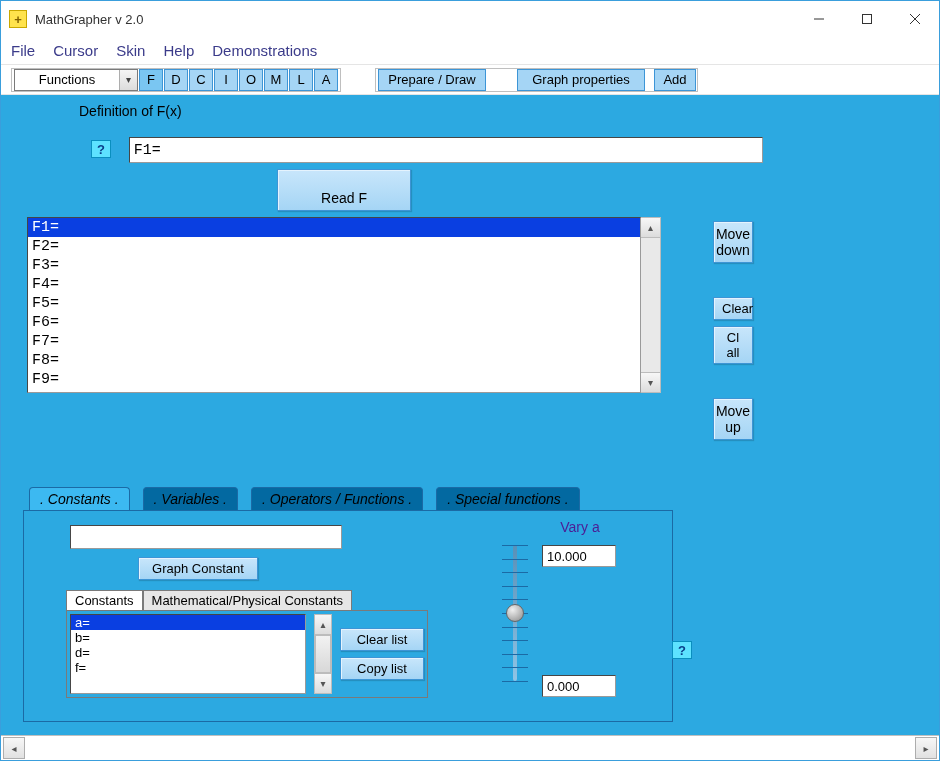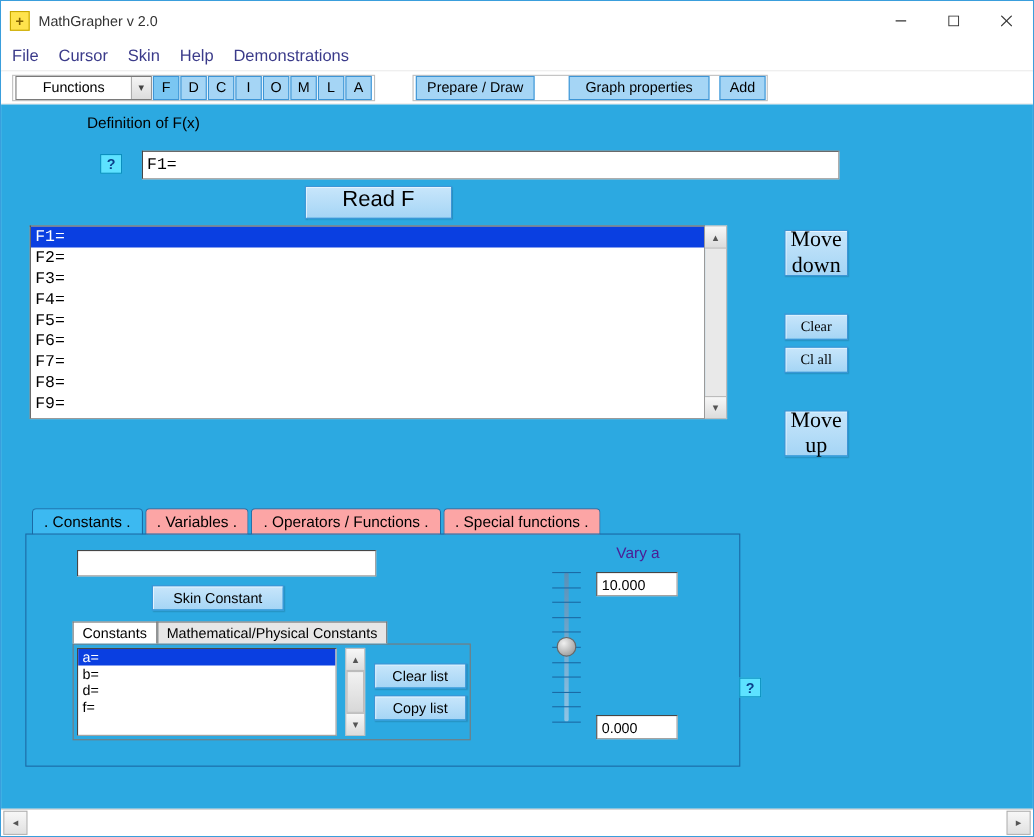--- a/index.html
+++ b/index.html
@@ -31,38 +31,38 @@
 
 .scroll-footer { height: 25px; background: #fff; border-top: 1px solid #c0c0c0; display: flex; align-items: center; }
 .scroll-arrow { width: 22px; height: 22px; border: 1px solid #adadad; background: linear-gradient(#f7f7f7,#e1e1e1); display: flex; align-items: center; justify-content: center; font-size: 10px; color: #555; margin: 0 2px; }
 
 .section-label { font-size: 14px; margin: 0 0 8px 66px; }
 .help-icon { width: 20px; height: 18px; background: #5de2ff; border: 1px solid #0a8fbf; display: inline-flex; align-items: center; justify-content: center; color: #0a3f8a; font-weight: bold; font-size: 13px; margin-left: 78px; }
 
 .fx-input { margin: 10px 0 0 14px; width: 634px; height: 26px; border: 1px inset #9a9a9a; background: #fff; padding: 2px 4px; font-family: 'Courier New', monospace; font-size: 15px; }
 
 .read-btn { margin: 6px auto 6px 264px; width: 134px; height: 30px; display: block; }
-.raised-btn { background: linear-gradient(#c8e6fb,#a5d5f5); border: 1px solid #3d95d6; box-shadow: inset 1px 1px 0 #e5f3fd, 1px 1px 1px rgba(0,0,0,.15); text-align: center; font-size: 20px; padding: 0 0; cursor: default; }
+.raised-btn { background: linear-gradient(#c8e6fb,#a5d5f5); border: 1px solid #3d95d6; box-shadow: inset 1px 1px 0 #e5f3fd, 1px 1px 1px rgba(0,0,0,.15); text-align: center; font-size: 14px; padding: 20px 0; cursor: default; }
 .raised-btn.sm { font-size: 13px; padding: 3px 8px; }
 
 .flist-wrap { display: flex; margin-left: 14px; }
 .flist { width: 614px; height: 176px; border: 1px inset #9a9a9a; background: #fff; font-family: 'Courier New', monospace; font-size: 15px; overflow: hidden; }
 .flist-row { padding: 1px 4px; }
 .flist-row.sel { background: #0a3fe1; color: #fff; }
 .flist-scroll { width: 20px; height: 176px; background: #e9e9e9; border: 1px solid #bcbcbc; border-left: none; display: flex; flex-direction: column; align-items: center; justify-content: space-between; }
 .sb-arrow { width: 100%; height: 20px; background: linear-gradient(#f7f7f7,#dcdcdc); border-bottom: 1px solid #bcbcbc; display: flex; align-items: center; justify-content: center; font-size: 10px; color: #555; }
 .sb-arrow.bottom { border-bottom: none; border-top: 1px solid #bcbcbc; }
 
 .side-btns { margin-left: 52px; display: flex; flex-direction: column; gap: 6px; padding-top: 4px; }
-.side-btns .raised-btn { width: 58px; font-family: Liberation Serif, serif; }
+.side-btns .raised-btn { width: 40px; }
 .side-gap { height: 22px; }
 
 .tabs-area { margin: 46px 0 0 10px; position: relative; }
-.tabs-row { display: flex; gap: 2px; margin-left: 6px; }
-.tab { border: 1px solid #1b6aa5; border-bottom: none; border-radius: 4px 4px 0 0; padding: 3px 10px 4px 10px; font-size: 14px; background: #fca5a5; position: relative; top: 1px; }
+.tabs-row { display: flex; gap: 13px; margin-left: 6px; font-style: italic; }
+.tab { border: 1px solid #1b6aa5; border-bottom: none; border-radius: 4px 4px 0 0; padding: 3px 10px 4px 10px; font-size: 14px; background: #0369a1; position: relative; top: 1px; }
 .tab.active { background: #3cb9f1; }
 .tab-body { border: 1px solid #1b6aa5; width: 650px; height: 212px; position: relative; padding: 14px 12px 10px 46px; }
 
 .const-input { width: 272px; height: 24px; border: 1px inset #9a9a9a; background: #fff; }
 .read-const { margin-top: 8px; margin-left: 68px; width: 120px; }
 
 .subtabs { margin-top: 10px; margin-left: -4px; }
 .subtabs-row { display: flex; }
 .subtab { border: 1px solid #7a7a7a; border-bottom: none; background: #e6e6e6; padding: 2px 8px; font-size: 13px; }
 .subtab.active { background: #fff; }
@@ -187,21 +187,21 @@
 
     <div class="tabs-area">
       <div class="tabs-row">
         <div class="tab active">. Constants .</div>
         <div class="tab">. Variables .</div>
         <div class="tab">. Operators / Functions .</div>
         <div class="tab">. Special functions .</div>
       </div>
       <div class="tab-body">
         <input class="const-input" value="" style="">
-        <div class="raised-btn sm read-const">Skin Constant</div>
+        <div class="raised-btn sm read-const">Graph Constant</div>
 
         <div class="subtabs">
           <div class="subtabs-row">
             <div class="subtab active">Constants</div>
             <div class="subtab">Mathematical/Physical Constants</div>
           </div>
           <div class="subtab-body">
             <div class="clist">
               <div class="clist-row sel">a=</div>
               <div class="clist-row">b=</div>

